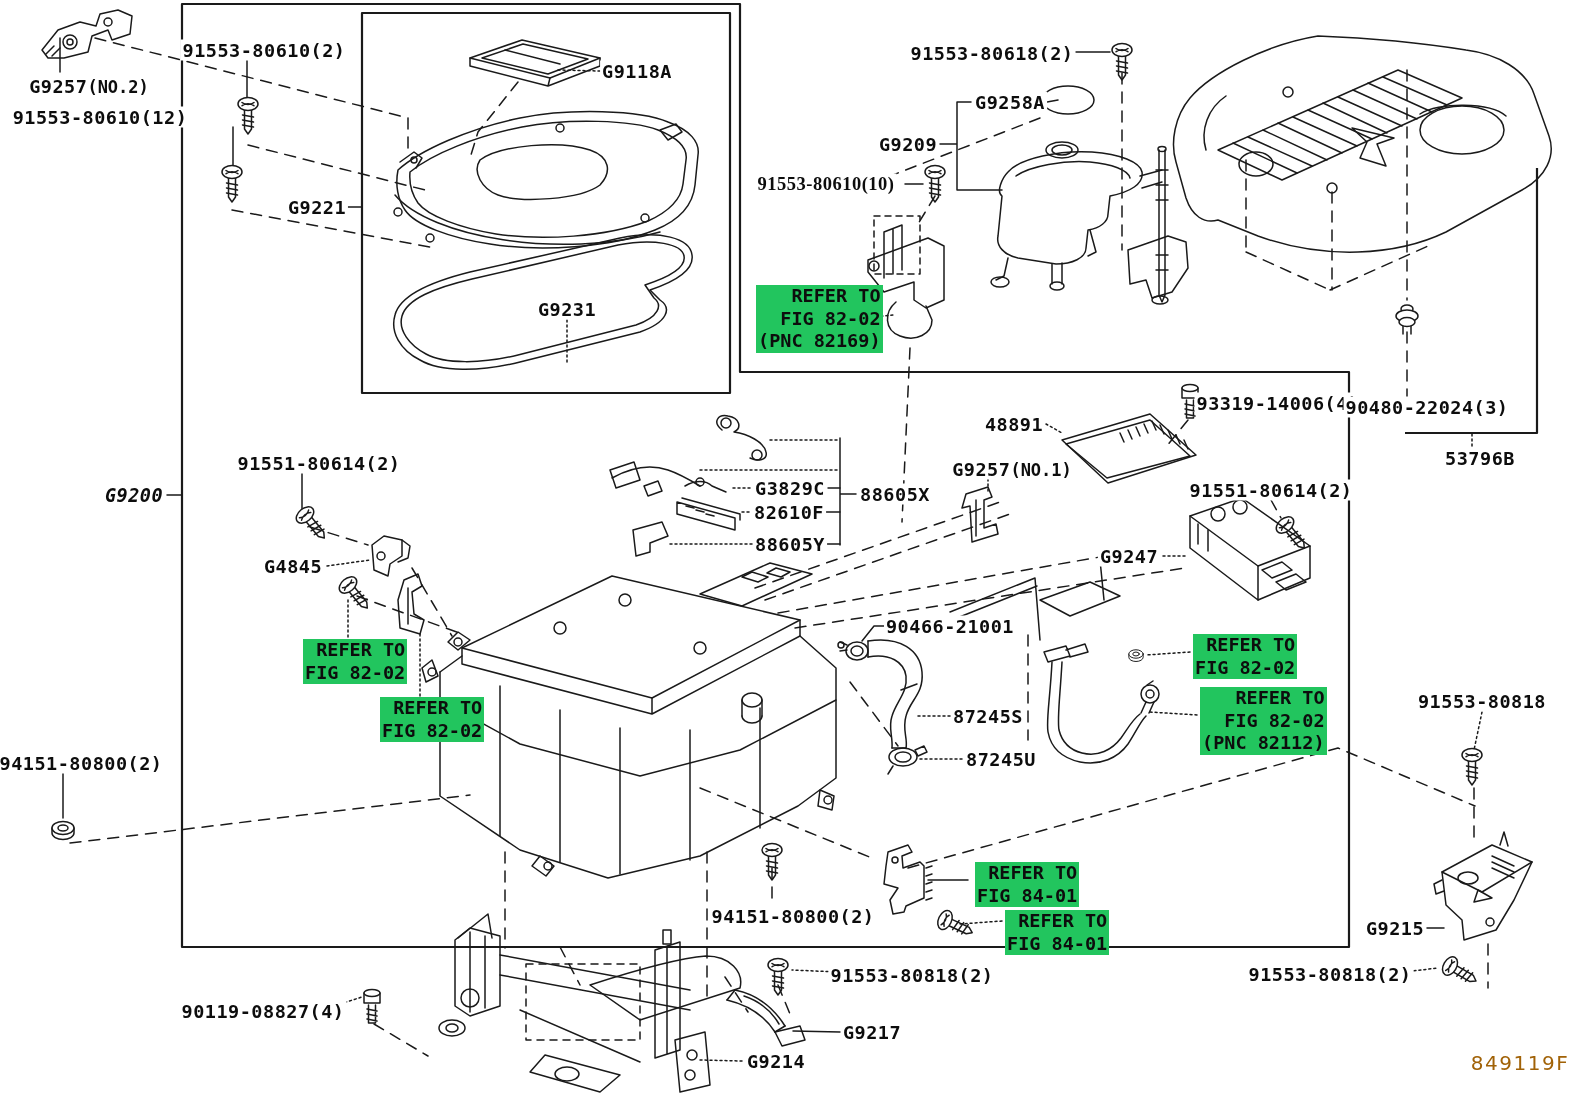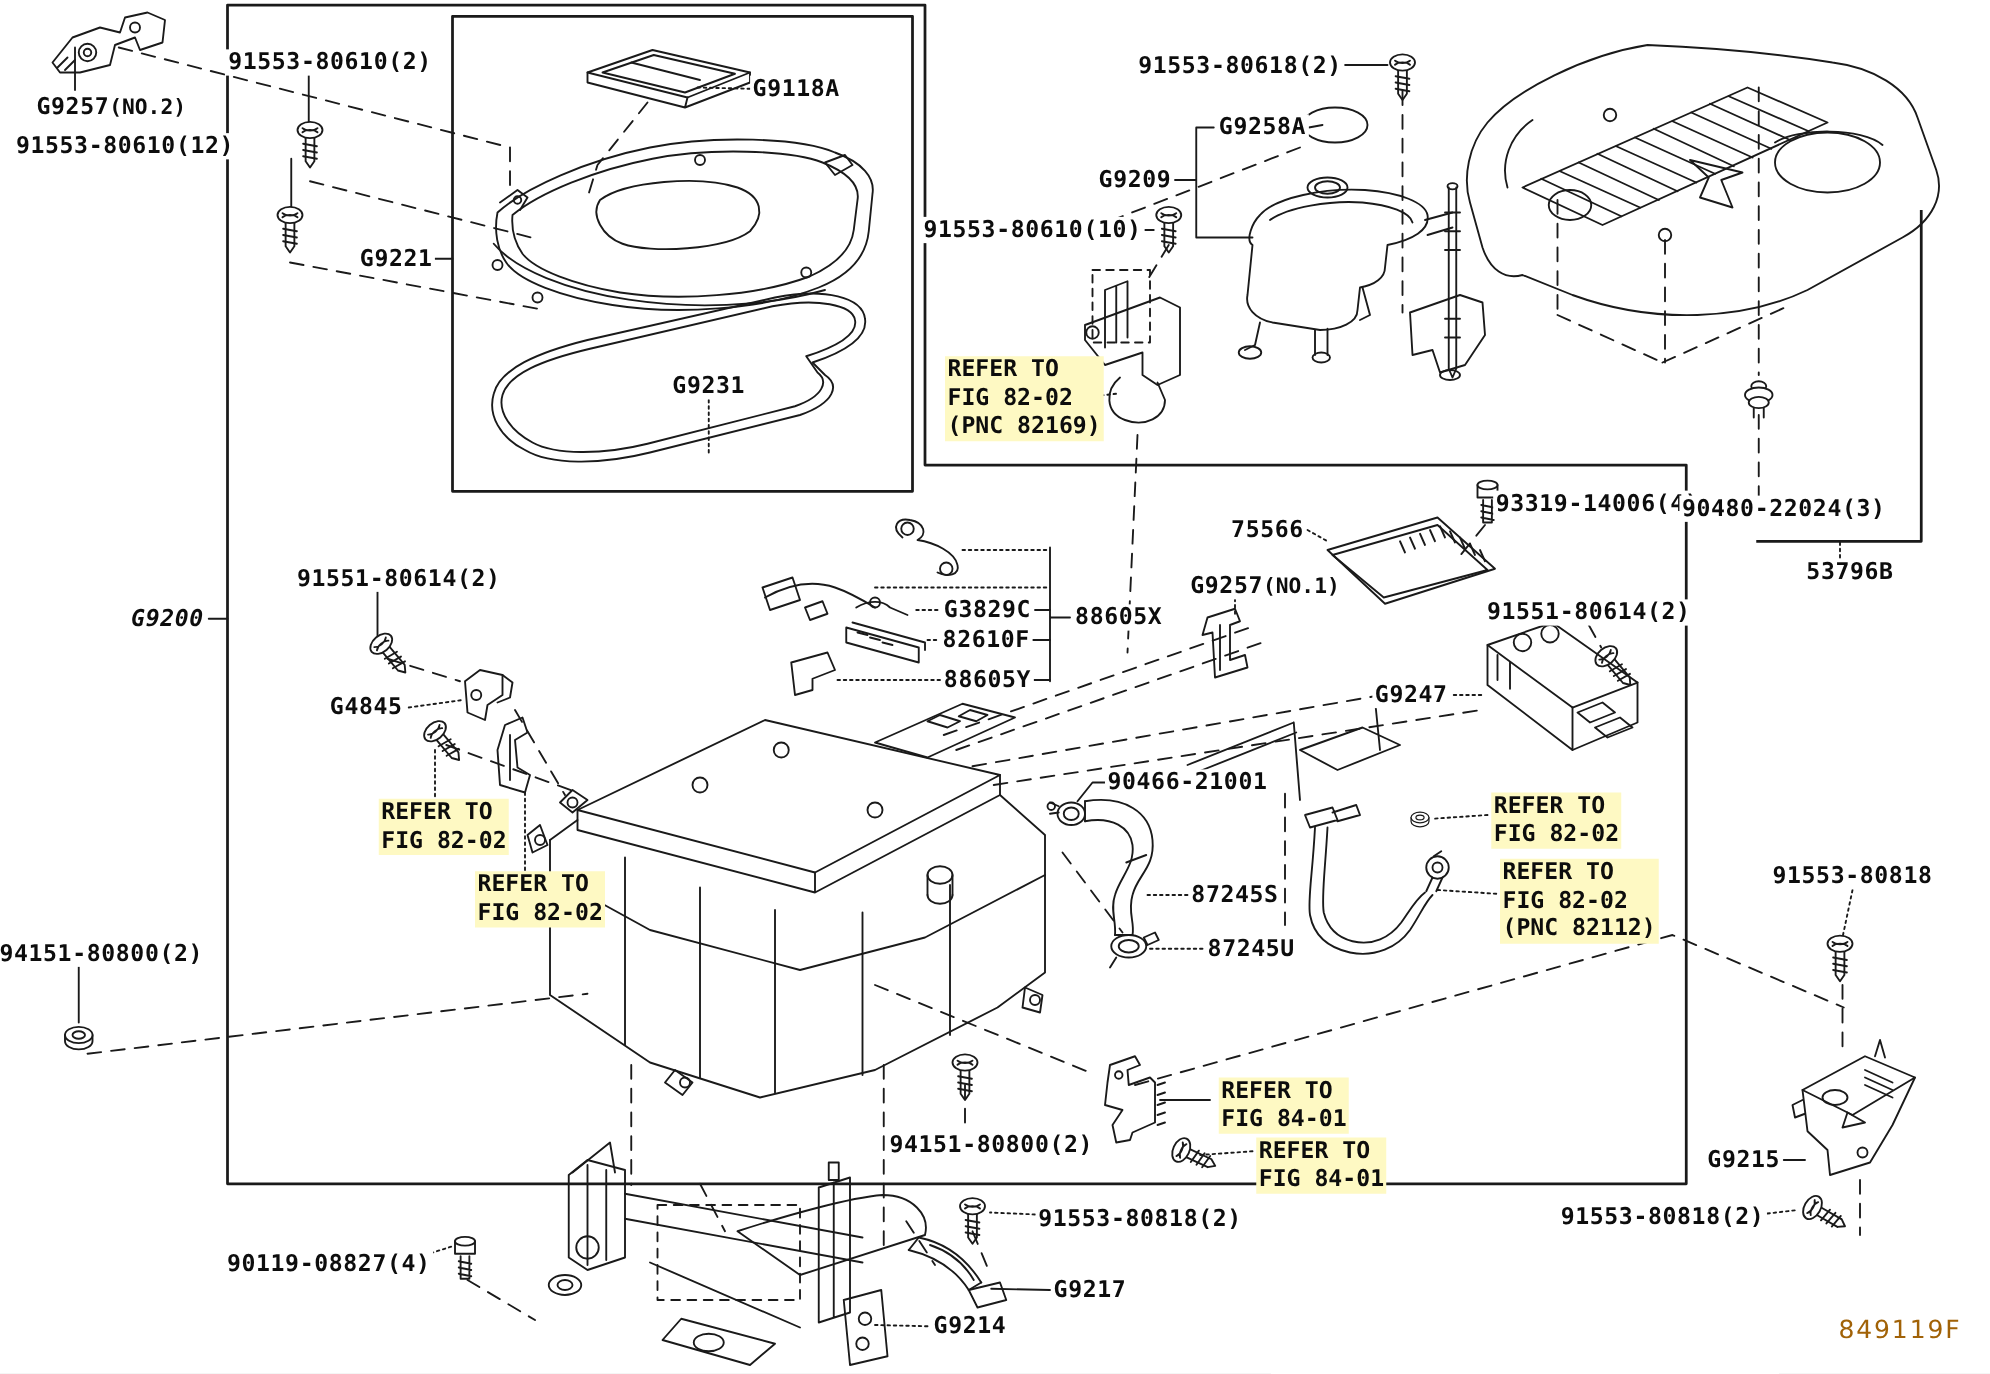--- a/index.html
+++ b/index.html
@@ -8,21 +8,21 @@
   .art{position:absolute;left:0;top:0;z-index:1;}
   .plabel{position:absolute;transform:translate(-50%,-50%);
           font-family:"DejaVu Sans Mono",monospace;font-weight:bold;font-size:18.5px;
           letter-spacing:.5px;color:#0d0d0d;background:#fff;padding:0 2px;
           white-space:nowrap;z-index:3;}
   .plabel .sfx{font-weight:600;font-size:17px;letter-spacing:0;}
   .plabel.light{font-family:"DejaVu Sans",sans-serif;font-weight:400;font-size:20px;
           color:#a16207;letter-spacing:1.5px;}
   .refblock{position:absolute;font-family:"DejaVu Sans Mono",monospace;font-weight:bold;
           font-size:18.5px;line-height:22.5px;color:#0d0d0d;white-space:pre;z-index:3;
-          background:#fef9c3;padding:0 2px;}
+          background:#22c55e;padding:0 2px;text-align:right;}
 </style>
 </head>
 <body>
 
 <div class="canvas">
 
 <svg class="art" width="1592" height="1099" viewBox="0 0 1592 1099">
   <defs>
     <g id="sym-screw" fill="#fff">
       <path d="M -3.5,6 L -3.5,25 M 3.5,6 L 3.5,25 M -3.5,25 L 0,30 L 3.5,25" fill="none"></path>
@@ -370,25 +370,25 @@
 <div>
       <div class="plabel" style="left: 89px; top: 86px;"><span>G9257</span><span class="sfx">(NO.2)</span></div>
       <div class="plabel" style="left: 100px; top: 117px;"><span>91553-80610(12)</span></div>
       <div class="plabel" style="left: 264px; top: 50px; text-align: center;"><span>91553-80610(2)</span></div>
       <div class="plabel" style="left: 317px; top: 207px;"><span>G9221</span></div>
       <div class="plabel" style="left: 637px; top: 71px;"><span>G9118A</span></div>
       <div class="plabel" style="left: 567px; top: 309px;"><span>G9231</span></div>
       <div class="plabel" style="left: 992px; top: 53px;"><span>91553-80618(2)</span></div>
       <div class="plabel" style="left: 1010px; top: 102px;"><span>G9258A</span></div>
       <div class="plabel" style="left: 908px; top: 144px;"><span>G9209</span></div>
-      <div class="plabel" style="left: 826px; top: 184px;"><span>91553-80610(10)</span></div>
+      <div class="plabel" style="left: 826px; top: 184px; font-family: Liberation Serif, serif;"><span>91553-80610(10)</span></div>
       <div class="plabel" style="left: 1278px; top: 403px;"><span>93319-14006(4)</span></div>
       <div class="plabel" style="left: 1427px; top: 407px;"><span>90480-22024(3)</span></div>
       <div class="plabel" style="left: 1480px; top: 458px;"><span>53796B</span></div>
-      <div class="plabel" style="left: 1014px; top: 424px;"><span>75566</span></div>
+      <div class="plabel" style="left: 1014px; top: 424px;"><span>48891</span></div>
       <div class="plabel" style="left: 1012px; top: 469px;"><span>G9257</span><span class="sfx">(NO.1)</span></div>
       <div class="plabel" style="left: 1271px; top: 490px;"><span>91551-80614(2)</span></div>
       <div class="plabel" style="left: 1129px; top: 556px;"><span>G9247</span></div>
       <div class="plabel" style="left: 134px; top: 495px; font-style: italic;"><span>G9200</span></div>
       <div class="plabel" style="left: 319px; top: 463px;"><span>91551-80614(2)</span></div>
       <div class="plabel" style="left: 293px; top: 566px;"><span>G4845</span></div>
       <div class="plabel" style="left: 790px; top: 488px;"><span>G3829C</span></div>
       <div class="plabel" style="left: 789px; top: 512px; text-align: center;"><span>82610F</span></div>
       <div class="plabel" style="left: 790px; top: 544px;"><span>88605Y</span></div>
       <div class="plabel" style="left: 895px; top: 494px;"><span>88605X</span></div>

